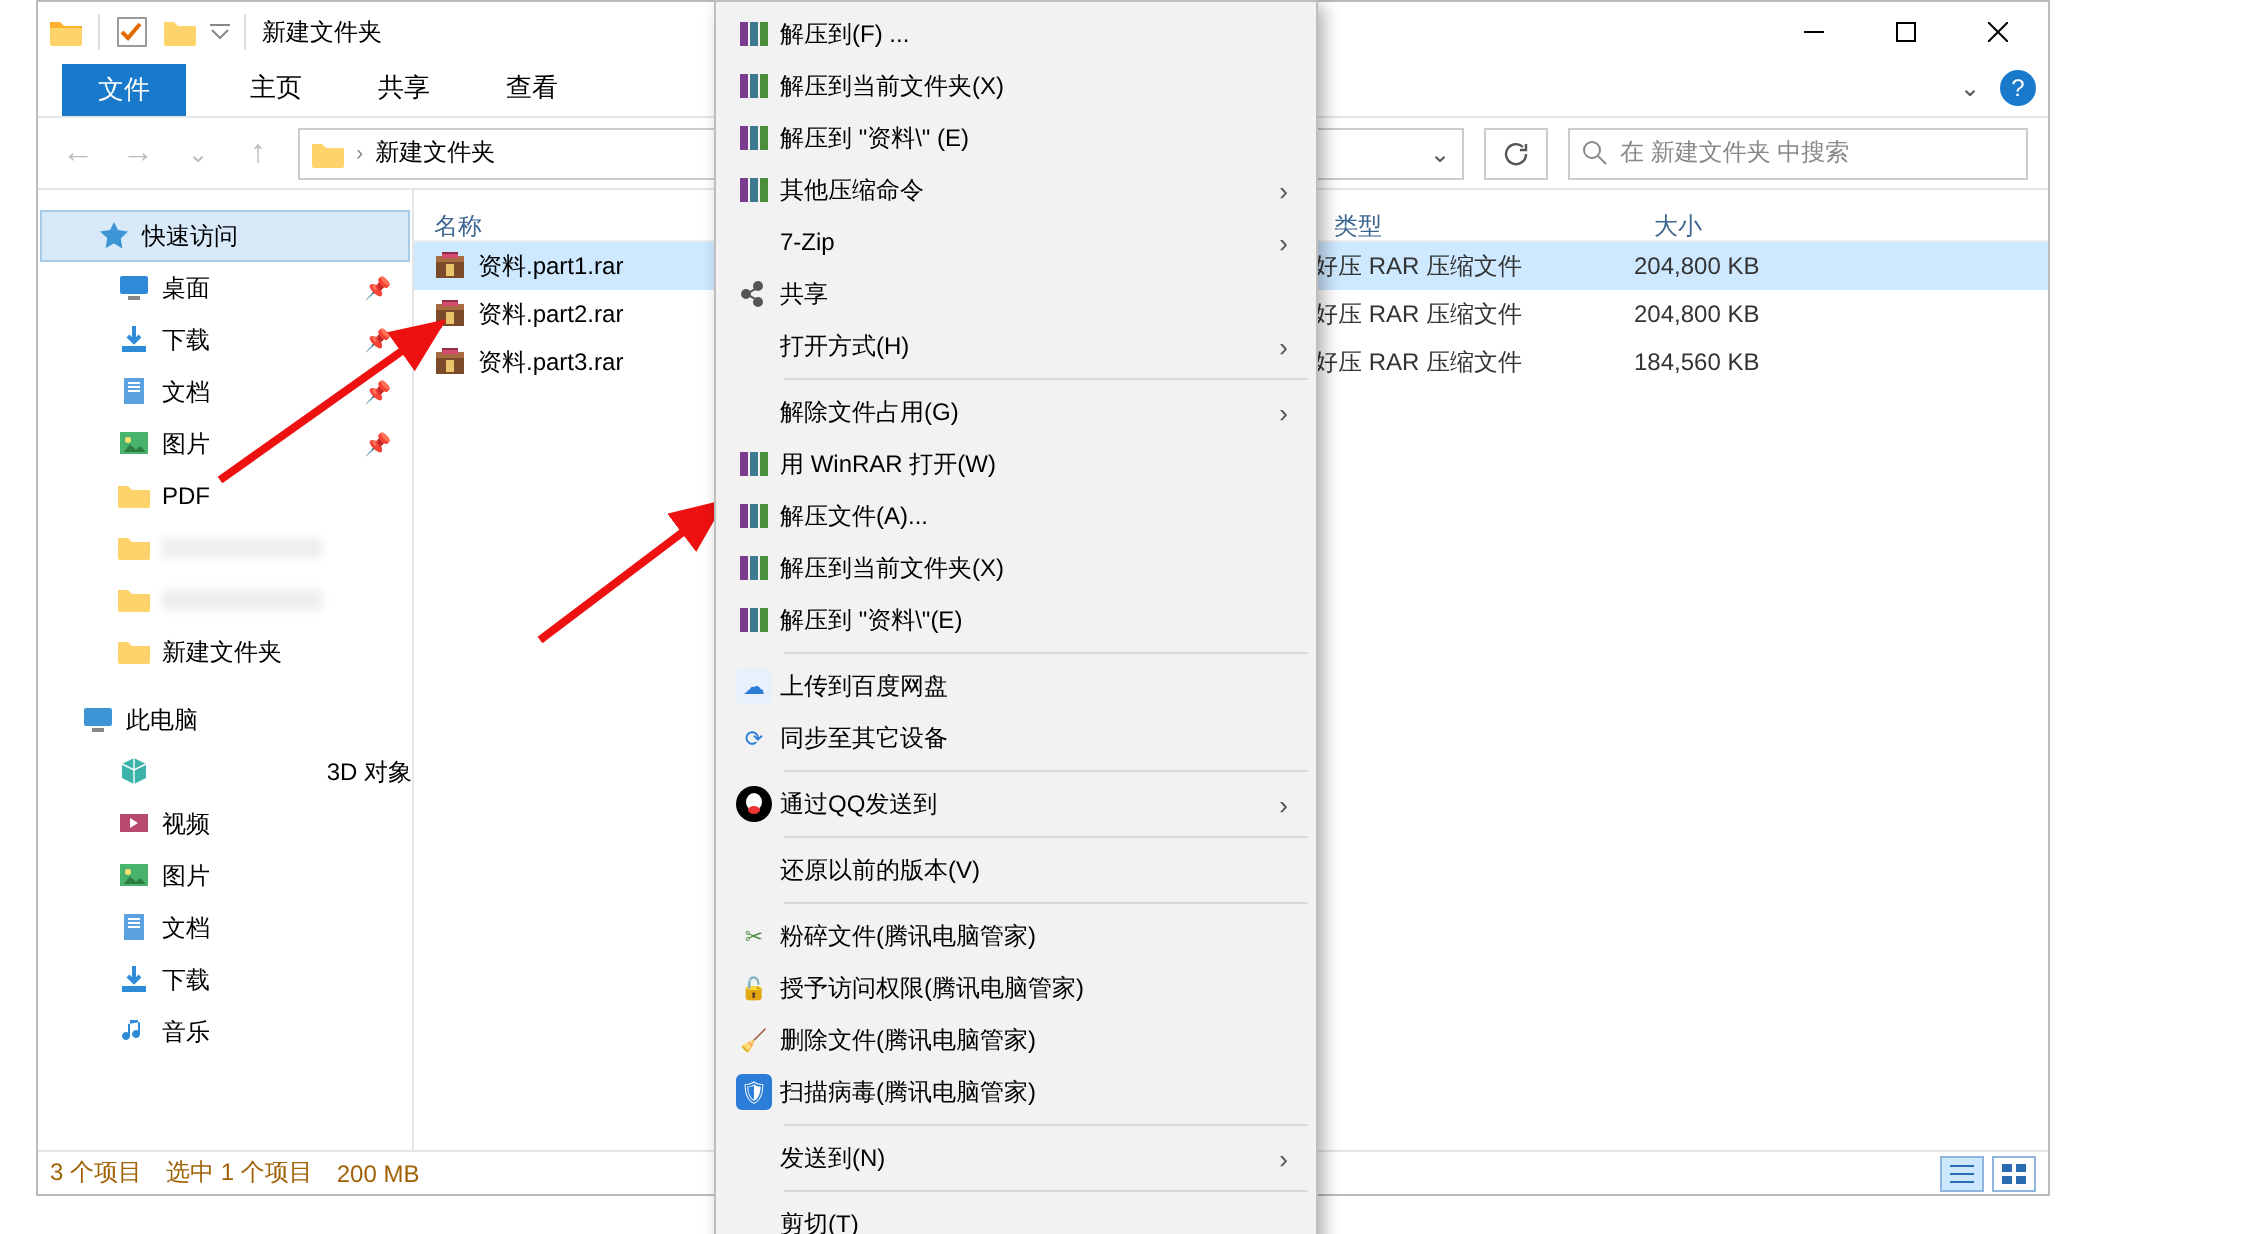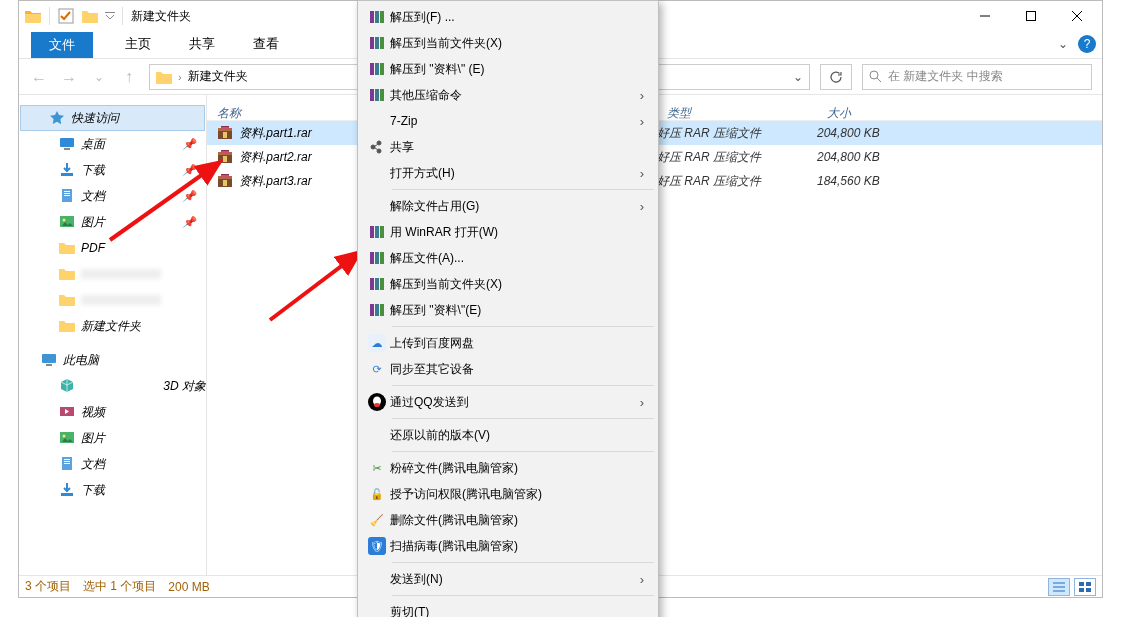--- a/index.html
+++ b/index.html
@@ -1,18 +1,18 @@
 <!DOCTYPE html>
 <html><head>
 <meta charset="utf-8">
 <style>
 * { margin: 0; padding: 0; box-sizing: border-box; font-family: "Microsoft YaHei", "Segoe UI", sans-serif; }
 body { width: 1125px; height: 617px; background: #fff; position: relative; overflow: hidden; font-size: 12px; }
 
-.window { position: absolute; left: 18px; top: 0; width: 1085px; height: 598px; border: 1px solid #bbb; background: #fff; }
+.window { position: absolute; left: 18px; top: 0; width: 1007px; height: 598px; border: 1px solid #bbb; background: #fff; }
 
 .titlebar { height: 30px; background: #fff; display: flex; align-items: center; padding: 0 2px; }
 .titlebar .icon-box { width: 22px; height: 22px; margin: 0 1px; display: flex; align-items: center; justify-content: center; }
 .titlebar .folder-icon-svg { width: 16px; height: 14px; }
 .titlebar .sep { width: 1px; height: 18px; background: #e0e0e0; margin: 0 4px; }
 .titlebar .title-text { margin-left: 4px; font-size: 12px; }
 .winbtns { margin-left: auto; display: flex; }
 .winbtn { width: 46px; height: 30px; display: flex; align-items: center; justify-content: center; color: #000; }
 
 .ribbon-tabs { height: 28px; background: #fff; display: flex; align-items: flex-end; padding-left: 12px; gap: 26px; border-bottom: 1px solid #e5e5e5; position: relative; }
@@ -24,21 +24,21 @@
 
 .addrbar { height: 36px; display: flex; align-items: center; padding: 0 10px; gap: 10px; border-bottom: 1px solid #e5e5e5; }
 .navarrow { width: 20px; text-align: center; color: #bbb; font-size: 16px; }
 .breadcrumb-box { flex: 1; height: 26px; border: 1px solid #ccc; display: flex; align-items: center; padding: 0 6px; gap: 6px; }
 .bc-icon { width: 16px; height: 14px; }
 .bc-chev { color: #888; font-size: 11px; }
 .bc-drop { margin-left: auto; display: flex; align-items: center; gap: 12px; color: #555; }
 .refresh-box { width: 32px; height: 26px; border: 1px solid #ccc; display: flex; align-items: center; justify-content: center; }
 .search-box { width: 230px; height: 26px; border: 1px solid #ccc; display: flex; align-items: center; padding: 0 6px; color: #888; gap: 6px; }
 
-.body-area { display: flex; height: calc(100% - 30px - 28px - 36px - 22px); font-style: italic; }
+.body-area { display: flex; height: calc(100% - 30px - 28px - 36px - 22px); }
 
 .sidebar { width: 188px; border-right: 1px solid #e5e5e5; padding-top: 10px; overflow: hidden; position: relative; }
 .sb-item { height: 26px; display: flex; align-items: center; padding-left: 30px; gap: 6px; font-size: 12px; }
 .sb-item.quick { background: #d8eaf9; border: 1px solid #a8cbe8; padding-left: 28px; margin: 0 1px; }
 .sb-pin { margin-left: auto; margin-right: 10px; color: #7a7a7a; font-size: 11px; }
 .sb-icon { width: 16px; height: 16px; display: flex; align-items: center; justify-content: center; }
 .sb-splitter { position: absolute; top: 0; right: 0; width: 6px; height: 100%; }
 .sb-splitter::before { content: ''; position: absolute; left: 2px; top: -6px; width: 0; height: 0; border-left: 4px solid transparent; border-right: 4px solid transparent; border-top: 6px solid #888; }
 
 .main { flex: 1; display: flex; flex-direction: column; }
@@ -303,20 +303,28 @@
             <span>文档</span>
           </div>
           <div class="sb-item" style="padding-left: 40px;">
             <span class="sb-icon">
               <svg width="16" height="16" viewBox="0 0 16 16">
                 <path d="M8 1v8m-3-3l3 3 3-3" stroke="#2f8ad8" stroke-width="2" fill="none"></path>
                 <rect x="2" y="11" width="12" height="3" fill="#2f8ad8"></rect>
               </svg>
             </span>
             <span>下载</span>
+          </div>
+          <div class="sb-item" style="padding-left: 40px;">
+            <span class="sb-icon">
+              <svg width="16" height="16" viewBox="0 0 16 16">
+                <path d="M6 2v8a2 2 0 1 1-1-1.7V4l6-1v6a2 2 0 1 1-1-1.7V2z" fill="#2f8ad8"></path>
+              </svg>
+            </span>
+            <span>音乐</span>
           </div>
         </div>
       <div class="sb-splitter"></div>
     </div>
 
     <div class="main">
       <div class="columns">
         <div class="col col-name">名称</div>
         <div class="col col-type">类型</div>
         <div class="col col-size">大小</div>

